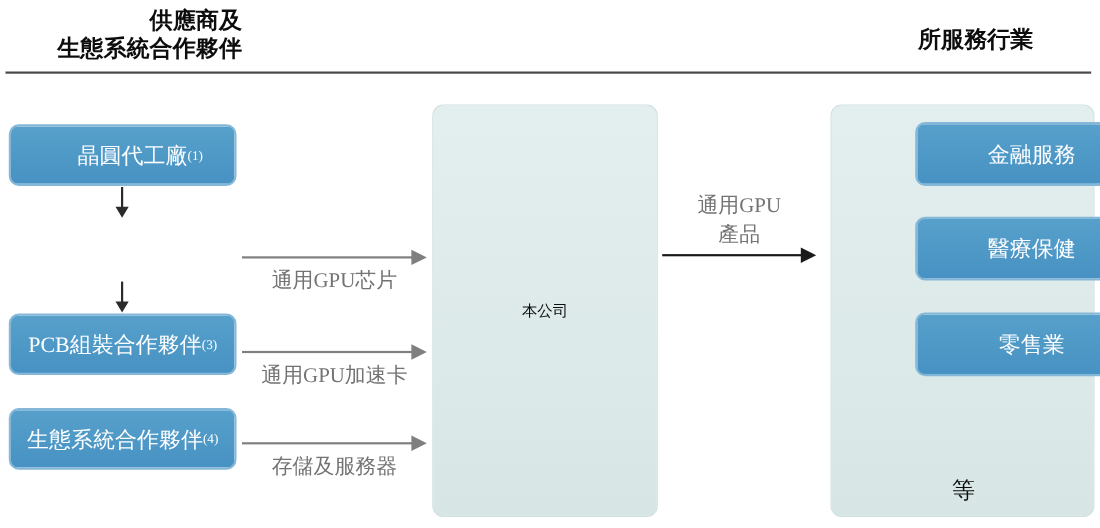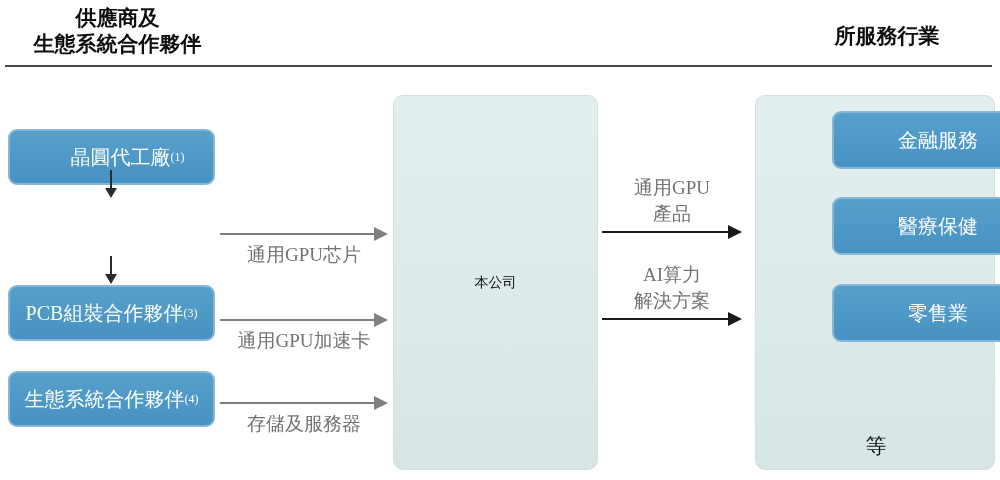--- a/index.html
+++ b/index.html
@@ -2,35 +2,35 @@
 <html><head>
 <meta charset="utf-8">
 <style>
   html,body { margin:0; padding:0; background:#ffffff; }
   .diagram {
     position:relative; width:1000px; height:480px; background:#ffffff;
     font-family:"Liberation Serif","DejaVu Serif",serif; color:#111; overflow:hidden;
   }
   
   .hdr { position:absolute; font-weight:bold; font-size:21px; color:#0d0d0d; text-align:center; line-height:26px; }
-  .hdr-left { left:15px; top:5px; width:205px; }
+  .hdr-left { left:15px; top:5px; width:205px;text-align:right; }
   .hdr-right { left:813px; top:23px; width:148px; }
   .rule { position:absolute; left:5px; top:65px; width:987px; height:2px; background:#4a4a4a; }
 
   
   .bluebox {
     position:absolute; box-sizing:border-box;
     background:linear-gradient(180deg,#57a0cb 0%,#4792c3 100%);
     border:2px solid #85b8d8; border-radius:9px;
     display:flex; align-items:center; justify-content:center;
     color:#fdfeff; font-size:20px;
   }
   .bluebox sup { font-size:12px; line-height:0; }
   .supplier { left:8px; width:207px; height:56px; }
-  .s1 { top:129px;padding-left:32px; } .s2 { top:199px; } .s3 { top:285px;justify-content:center; } .s4 { top:371px; }
+  .s1 { top:113px;padding-left:32px; } .s2 { top:199px; } .s3 { top:285px;justify-content:center; } .s4 { top:371px; }
 
   
   .varrow { position:absolute; left:104px; width:14px; height:28px; }
   .v1 { top:170px; } .v2 { top:256px; }
   .vline { position:absolute; left:6px; top:0; width:2px; height:19px; background:#2b2b2b; }
   .vhead { position:absolute; left:1px; top:18px; width:0; height:0;
            border-left:6px solid transparent; border-right:6px solid transparent; border-top:10px solid #2b2b2b; }
 
   
   .flow { position:absolute; }
@@ -122,28 +122,20 @@
   </div>
 
   <div class="flow flow-out o1">
     <div class="flow-label2">
       <div>通用GPU</div>
       <div>產品</div>
     </div>
     <div class="hline dark"></div>
     <div class="hhead dark-head"></div>
   </div>
-  <div class="flow flow-out o2">
-    <div class="flow-label2">
-      <div>AI算力</div>
-      <div>解決方案</div>
-    </div>
-    <div class="hline dark"></div>
-    <div class="hhead dark-head"></div>
-  </div>
 
   <div class="panel industry-panel"></div>
   <div class="bluebox industry i1">
     <span>金融服務</span>
   </div>
   <div class="bluebox industry i2">
     <span>醫療保健</span>
   </div>
   <div class="bluebox industry i3">
     <span>零售業</span>

